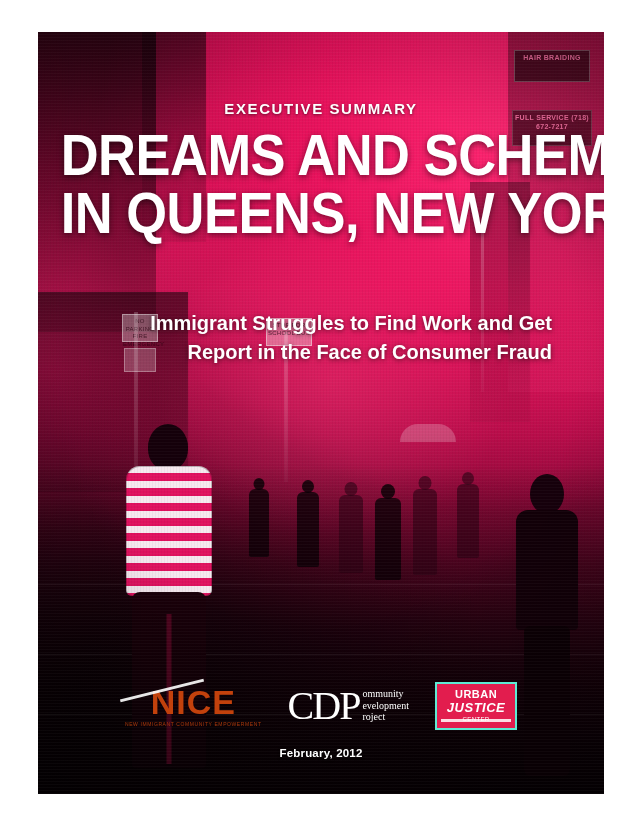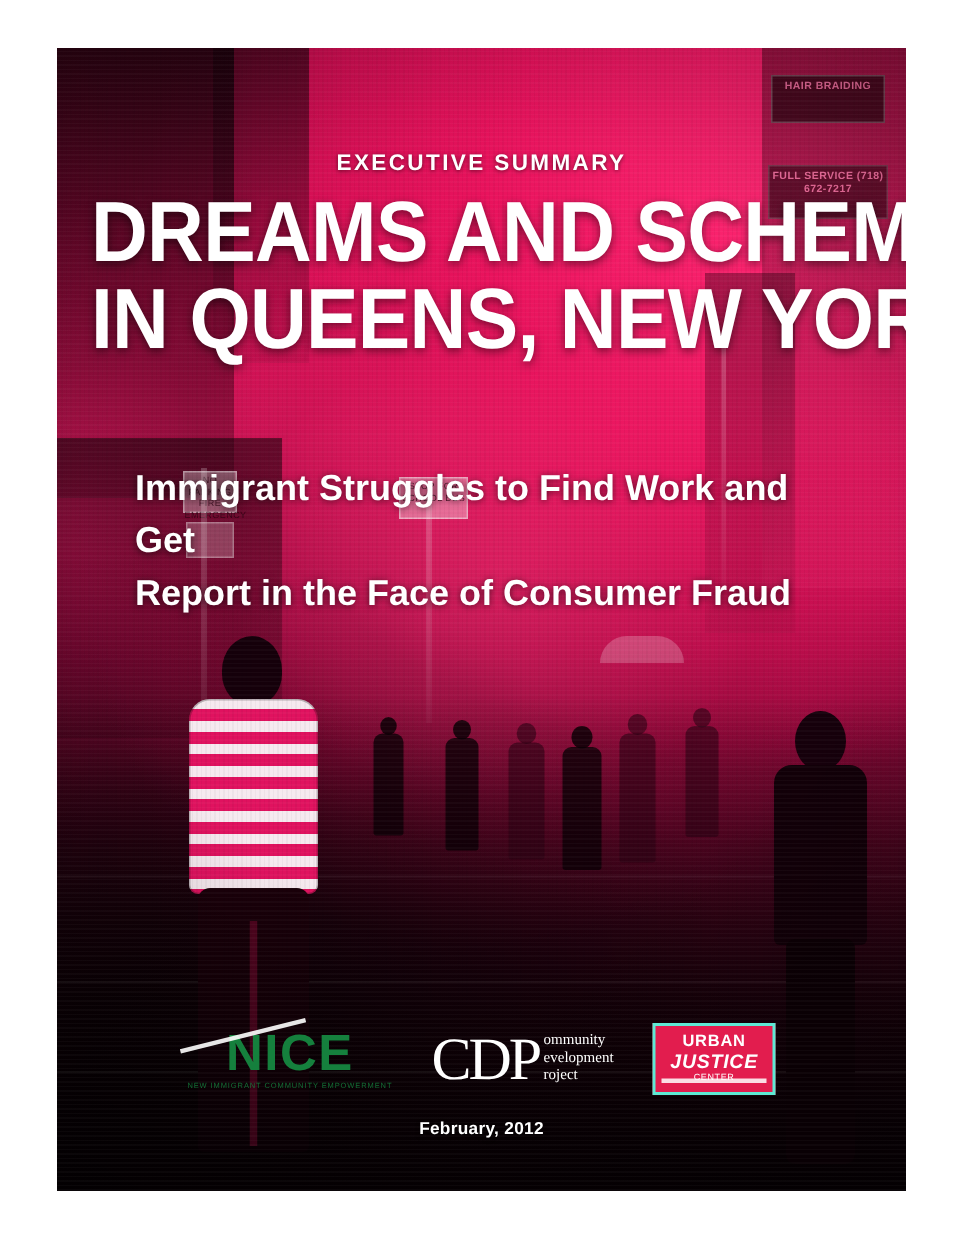--- a/index.html
+++ b/index.html
@@ -237,22 +237,22 @@
     transform: scaleX(0.92);
     text-shadow: 0 2px 7px rgba(0,0,0,0.5);
     white-space: nowrap;
   }
   .title .line2 { display: block; margin-top: 2px; }
 
   .subtitle {
     position: absolute;
     top: 277px;
     left: 52px; right: 52px;
-    text-align: left;
-    font-size: 24px;
+    text-align: right;
+    font-size: 20px;
     line-height: 1.45;
     font-weight: bold;
     text-shadow: 0 1px 5px rgba(0,0,0,0.6);
   }
   .subtitle .sl { display: block; }
 
   .byline {
     position: absolute;
     top: 594px;
     left: 40px; right: 40px;
@@ -285,21 +285,21 @@
     align-items: center;
     justify-content: center;
     gap: 26px;
   }
 
   .logo-nice {
     position: relative;
     display: flex;
     flex-direction: column;
     align-items: center;
-    color: #15803d;
+    color: #c2410c;
   }
   .logo-nice .nice-word {
     font-size: 34px;
     font-weight: bold;
     letter-spacing: 1px;
     line-height: 1;
     font-family: "Liberation Sans", sans-serif;
   }
   .logo-nice .nice-sub {
     font-size: 5px;

